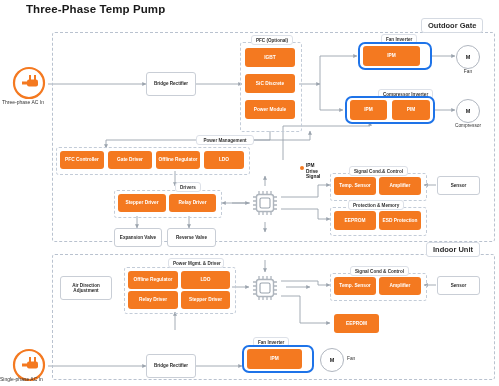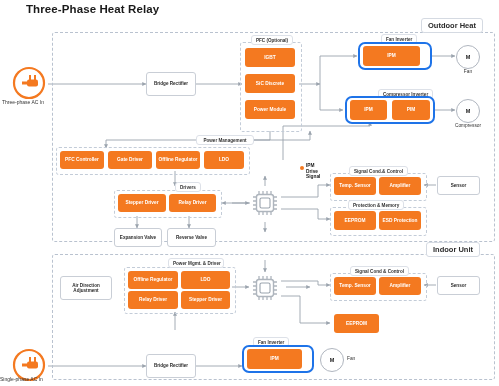--- a/index.html
+++ b/index.html
@@ -88,21 +88,21 @@
     background:#f47920;
   }
   .plug{position:absolute;width:34px;height:34px;}
   .mcu{position:absolute;width:30px;height:30px;}
 </style>
 </head>
 <body>
 
 <div id="canvas">
 
-  <div class="title">Three-Phase Heat Relay</div>
+  <div class="title">Three-Phase Temp Pump</div>
 
   <svg class="svg-layer">
     <defs>
       <marker id="ah" markerWidth="5" markerHeight="5" refX="4.2" refY="2.2" orient="auto">
         <path d="M0,0 L4.4,2.2 L0,4.4 z" fill="#9aa3ad"></path>
       </marker>
     </defs>
     <g stroke="#9aa3ad" stroke-width="0.9" fill="none" marker-end="url(#ah)">
 
       <path d="M48,84 L146,84"></path>
@@ -154,21 +154,21 @@
       <path d="M286,287 L310,287"></path>
       <path d="M281,281 L318,281 L318,285 L330,285"></path>
       <path d="M281,296 L300,296 L300,323 L330,323"></path>
       <path d="M436,285 L424,285"></path>
       <path d="M265,260 L265,272"></path>
       <path d="M175,330 L175,312"></path>
     </g>
   </svg>
 
   <div class="section" style="left:52px;top:32px;width:441px;height:208px;"></div>
-  <div class="section-label" style="left:421px;top:18px;">Outdoor Heat</div>
+  <div class="section-label" style="left:421px;top:18px;">Outdoor Gate</div>
 
   <div class="plug" style="left:12px;top:66px;">
     <svg viewBox="0 0 34 34" width="34" height="34">
       <circle cx="17" cy="17" r="15" fill="none" stroke="#f47920" stroke-width="2.2"></circle>
       <path d="M9,17 a8,8 0 0 1 8,-8" fill="none" stroke="#ffffff" stroke-width="3"></path>
       <rect x="15" y="13.5" width="11" height="7" rx="2" fill="#f47920"></rect>
       <rect x="10" y="15.5" width="6" height="3" fill="#f47920"></rect>
       <rect x="17" y="9" width="2" height="5" fill="#f47920"></rect>
       <rect x="22" y="9" width="2" height="5" fill="#f47920"></rect>
     </svg>

